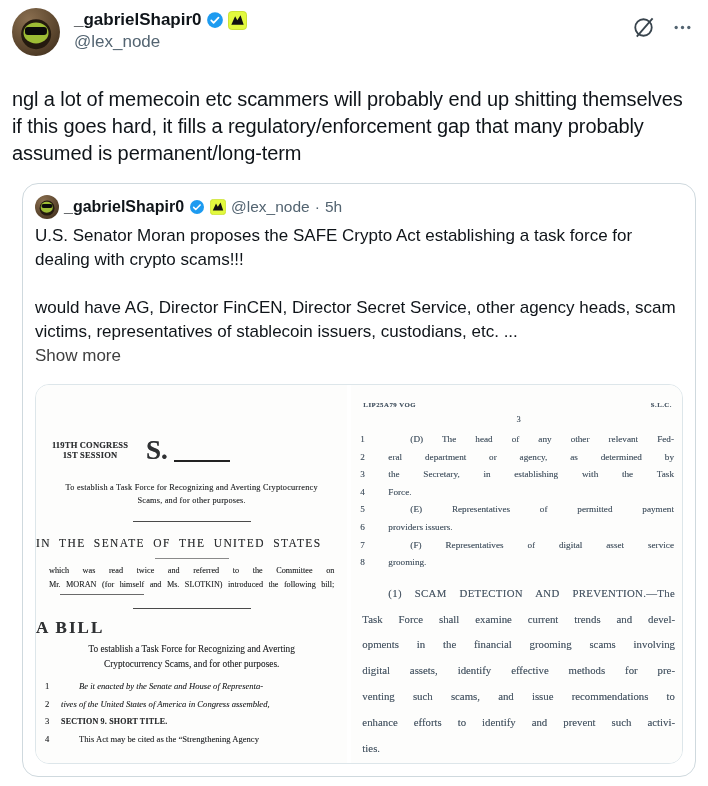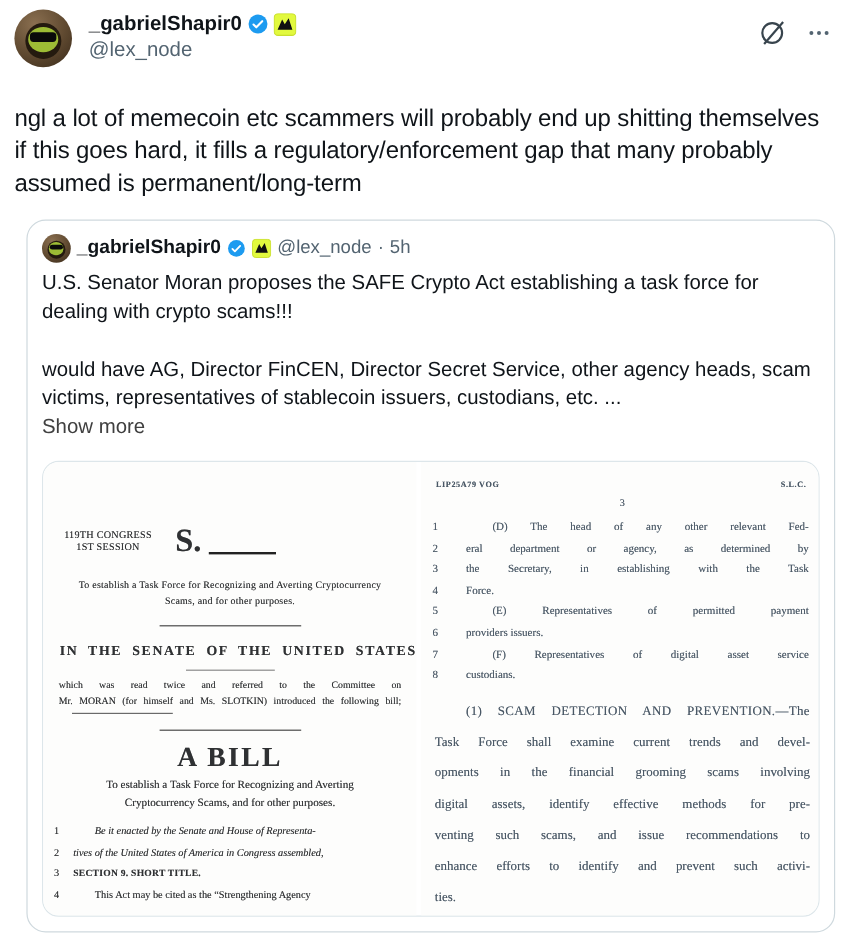--- a/index.html
+++ b/index.html
@@ -35,32 +35,32 @@
   .quote-text .p2{margin-top:24px;}
   .show-more{color:#404040;display:inline-block;margin-top:0;text-decoration:none;font-size:17px;line-height:24px;}
   
   .media-grid{margin-top:16px;height:378px;border:1px solid #dde6ea;border-radius:14px;
     overflow:hidden;display:grid;grid-template-columns:48.2% 51.8%;gap:4px;background:#fff;}
   .doc{background:#fdfdfc;position:relative;overflow:hidden;
     font-family:"Liberation Serif","DejaVu Serif",serif;}
   
   .doc-left{color:#2f3133;text-shadow:0 0 0.4px rgba(47,49,51,.55);}
   .congress-row{display:flex;align-items:center;margin:50px 0 0 14px;}
-  .congress{width:80px;text-align:center;font-size:8.5px;font-weight:400;line-height:9.5px;letter-spacing:.2px;}
+  .congress{width:80px;text-align:center;font-size:8.5px;font-weight:700;line-height:9.5px;letter-spacing:.2px;}
   .s-big{font-size:27px;font-weight:700;margin-left:16px;}
   .s-blank{display:inline-block;width:56px;border-bottom:2px solid #222;height:20px;margin-left:6px;}
   .preamble{margin:15px auto 0;width:84%;text-align:center;font-size:8.3px;line-height:13px;letter-spacing:.2px;}
   .rule{margin:14px auto 0;width:118px;border-top:1.5px solid #4a4a4a;}
-  .senate{margin-top:15px;text-align:right;font-weight:700;font-size:11.5px;letter-spacing:1.4px;word-spacing:4px;}
+  .senate{margin-top:15px;text-align:left;font-weight:400;font-size:11.5px;letter-spacing:1.4px;word-spacing:4px;}
   .minidash{margin:9px auto 0;width:74px;border-top:1px solid #8a8a8a;}
   .intro{margin-top:5px;padding:0 13px;font-size:8.2px;line-height:13.5px;}
   .just{text-align:justify;text-align-last:justify;}
   .committee-blank{margin:3px 0 0 24px;width:84px;border-top:1px solid #6a6a6a;}
   .rule2{margin:13px auto 0;width:118px;border-top:1.5px solid #4a4a4a;}
-  .abill{margin-top:9px;text-align:center;font-weight:700;font-size:23px;letter-spacing:2px;}
+  .abill{margin-top:9px;font-weight:700;font-size:17px;letter-spacing:2px;}
   .bill-sub{margin:4px auto 0;width:76%;text-align:center;font-size:9.3px;line-height:14.5px;}
   .bl{display:flex;line-height:17.5px;font-size:8.6px;}
   .bl-wrap{margin-top:7px;}
   .ln{flex:none;width:16px;padding-left:9px;}
   .lt{flex:1;padding-right:12px;}
   .it{font-style:italic;}
   .ind{text-indent:18px;}
   .sec{font-weight:700;font-size:8px;letter-spacing:.2px;}
   
   .doc-right{color:#4a5866;text-shadow:0 0 0.5px rgba(74,88,102,.6);}
@@ -232,21 +232,21 @@
           <div class="rl">
             <span class="ln">6</span>
             <span class="lt ind1">providers issuers.</span>
           </div>
           <div class="rl">
             <span class="ln">7</span>
             <span class="lt ind2 just">(F) Representatives of digital asset service</span>
           </div>
           <div class="rl">
             <span class="ln">8</span>
-            <span class="lt ind1">custodians.</span>
+            <span class="lt ind1">grooming.</span>
           </div>
         </div>
         <div class="p3-para">
           <div class="pfirst just smallcaps">(1) SCAM DETECTION AND PREVENTION.—The</div>
           <div class="just">Task Force shall examine current trends and devel-</div>
           <div class="just">opments in the financial grooming scams involving</div>
           <div class="just">digital assets, identify effective methods for pre-</div>
           <div class="just">venting such scams, and issue recommendations to</div>
           <div class="just">enhance efforts to identify and prevent such activi-</div>
           <div>ties.</div>

